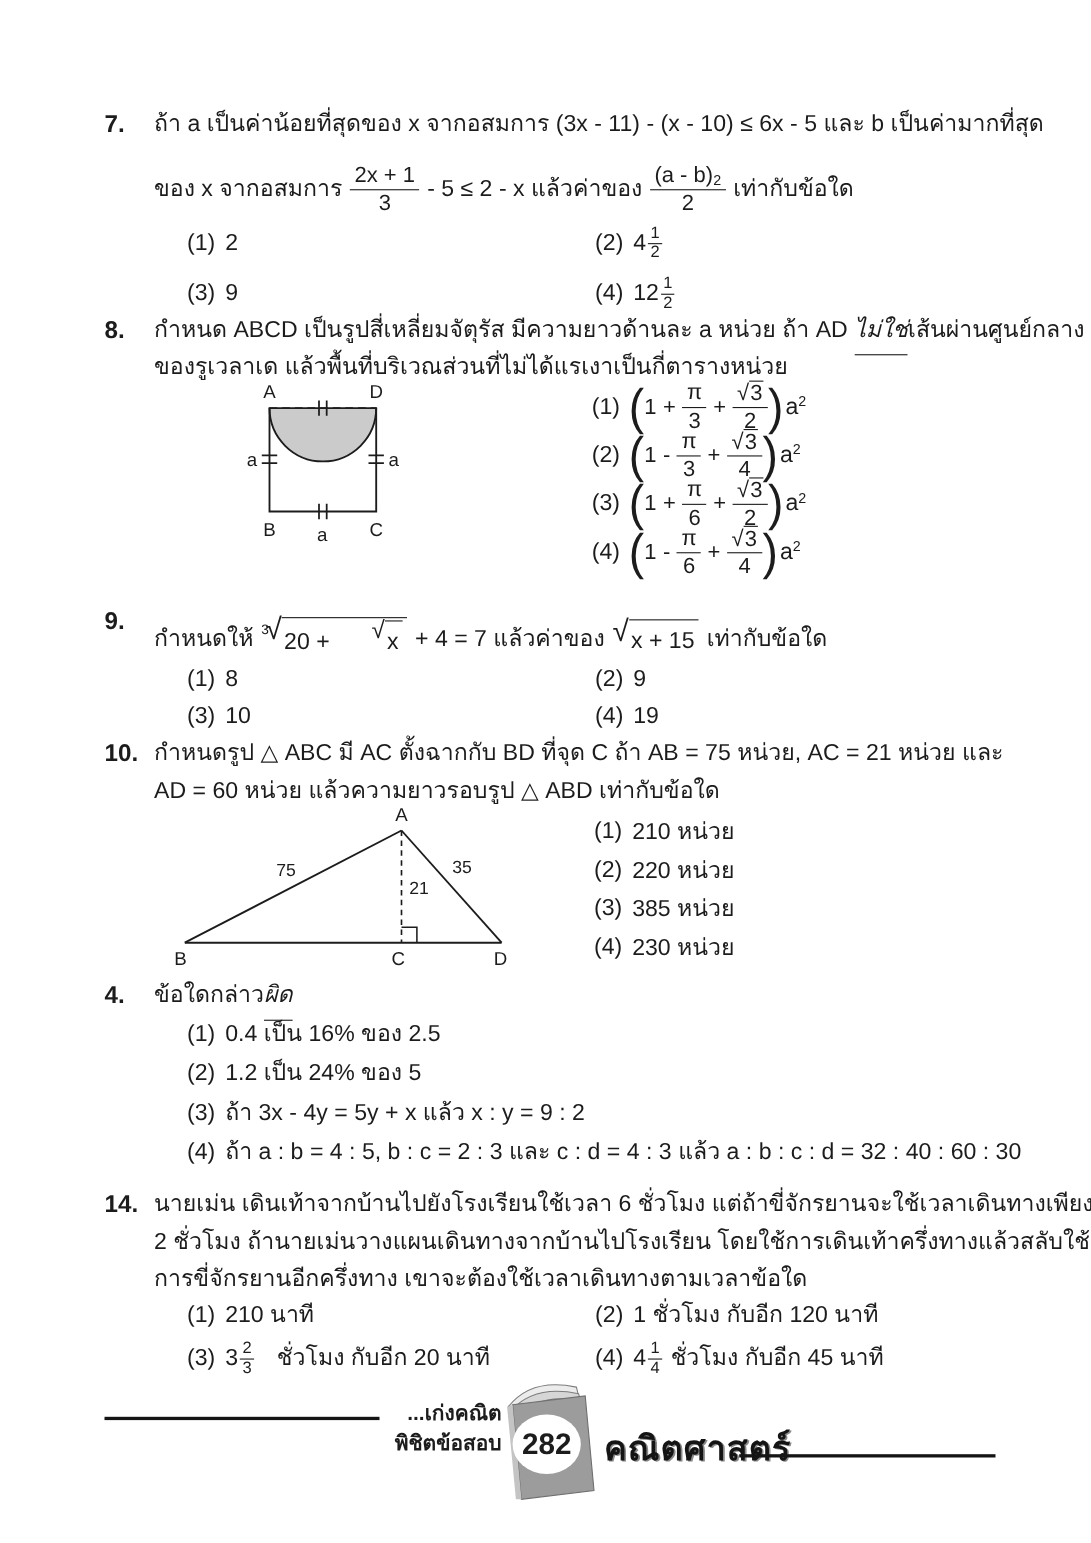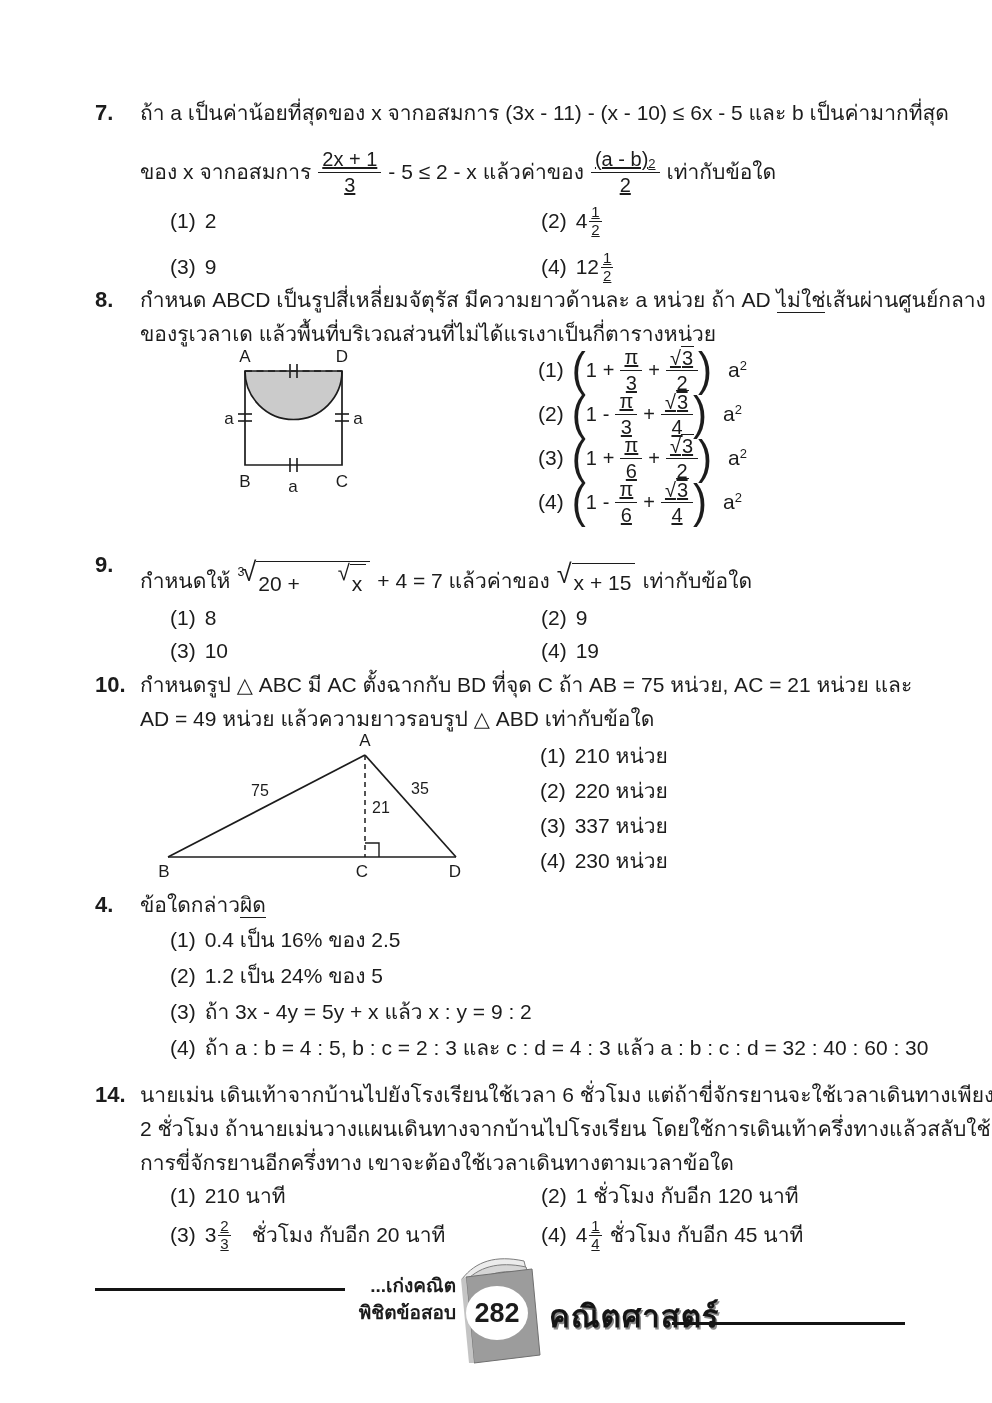--- a/index.html
+++ b/index.html
@@ -4,26 +4,26 @@
 <style>
   * { margin:0; padding:0; box-sizing:border-box; }
   html,body { background:#e8e8e8; }
   body { font-family:"Liberation Sans","DejaVu Sans",sans-serif; color:#1c1c1c; }
   .page { position:relative; width:992px; height:1403px; background:#ffffff; overflow:hidden; margin:0 auto; }
 
   .q { position:absolute; left:95px; width:815px; display:flex; }
   .qnum { width:45px; flex:0 0 45px; font-weight:bold; font-size:22px; line-height:34px; }
   .qbody { flex:1; font-size:21px; line-height:34px; }
   .qline { white-space:nowrap; }
-  .uline { border-bottom:1.6px solid #1c1c1c; padding-bottom:1px; }
+  .uline { border-bottom:1.6px solid #1c1c1c; padding-bottom:11px;font-style:italic; }
 
   .mathline { display:flex; align-items:center; height:52px; white-space:nowrap;margin-top:16px; }
   .mathline > * { margin-right:7px; }
 
-  .frac { display:inline-flex; flex-direction:column; align-items:center; vertical-align:middle; line-height:1.12; font-size:20px;text-decoration:underline; }
+  .frac { display:inline-flex; flex-direction:column; align-items:center; vertical-align:middle; line-height:1.12; font-size:20px; }
   .frac .num { padding:0 4px 1px 4px; border-bottom:1.6px solid #1c1c1c; display:inline-flex; align-items:flex-end; }
   .frac .den { padding:1px 4px 0 4px; }
   .sup { font-size:13px; position:relative; top:-7px; line-height:0; }
   .ovl { border-top:1.5px solid #1c1c1c; padding:0 1px; }
 
   .mixed { display:inline-flex; align-items:center; }
   .fsmall { font-size:15px; line-height:1.1; margin-left:2px; }
   .fsmall .num { border-bottom:1.3px solid #1c1c1c; padding:0 2px; }
   .fsmall .den { padding:0 2px; }
 
@@ -35,21 +35,21 @@
   .optlist { margin-left:30px; }
   .optlist .opt { height:36px; }
 
   .optcol { position:absolute; font-size:21px; }
   .optcol .opt { height:35px; }
   .optcol8 { position:absolute; font-size:20px; }
   .opt8 { display:flex; align-items:center; height:44px; white-space:nowrap; }
   .opt8 .olabel { font-size:21px; margin-right:8px; }
   .opt8 .msign { margin:0 6px; }
   .paren { font-size:42px; font-weight:300; line-height:0.9; display:inline-block; transform:scaleY(1.08); }
-  .avar { font-size:21px; margin-left:16px; }
+  .avar { font-size:21px; margin-left:2px; }
 
   .rad { display:inline-flex; align-items:flex-start; white-space:nowrap; }
   .rsym { font-size:27px; line-height:0.82; font-weight:400; }
   .rbody { border-top:1.7px solid #1c1c1c; padding:2px 4px 0 2px; display:inline-flex; align-items:flex-end;gap:38px; }
   .ridx { font-size:12.5px; position:relative; top:-6px; margin-right:-3px; }
   .rad .rad .rsym { font-size:22px; }
 
   svg text { font-family:"Liberation Sans","DejaVu Sans",sans-serif; fill:#1c1c1c; }
 
   .fline { position:absolute; height:3px; background:#141414; }
@@ -270,21 +270,21 @@
             <span>19</span>
           </div>
       </div>
     </div>
   </section>
 
   <section class="q" style="top:668px">
     <div class="qnum">10.</div>
     <div class="qbody">
       <div class="qline">กำหนดรูป △ ABC มี AC ตั้งฉากกับ BD ที่จุด C ถ้า AB = 75 หน่วย, AC = 21 หน่วย และ</div>
-      <div class="qline">AD = 49 หน่วย แล้วความยาวรอบรูป △ ABD เท่ากับข้อใด</div>
+      <div class="qline">AD = 60 หน่วย แล้วความยาวรอบรูป △ ABD เท่ากับข้อใด</div>
     </div>
   </section>
 
   <svg class="fbook" style="left:150px; top:733px;" width="340" height="152" viewBox="0 0 340 152">
     <g stroke="#1c1c1c" stroke-width="1.7" fill="none">
       <line x1="18" y1="124" x2="215" y2="22"></line>
       <line x1="215" y1="22" x2="306" y2="124"></line>
       <line x1="18" y1="124" x2="306" y2="124"></line>
     </g>
     <line x1="215" y1="22" x2="215" y2="124" stroke="#1c1c1c" stroke-width="1.5" stroke-dasharray="5,4"></line>
@@ -302,21 +302,21 @@
     <div class="opt">
         <span class="olabel">(1)</span>
         <span>210 หน่วย</span>
       </div>
     <div class="opt">
         <span class="olabel">(2)</span>
         <span>220 หน่วย</span>
       </div>
     <div class="opt">
         <span class="olabel">(3)</span>
-        <span>337 หน่วย</span>
+        <span>385 หน่วย</span>
       </div>
     <div class="opt">
         <span class="olabel">(4)</span>
         <span>230 หน่วย</span>
       </div>
   </div>
 
   <section class="q" style="top:888px">
     <div class="qnum">4.</div>
     <div class="qbody">

